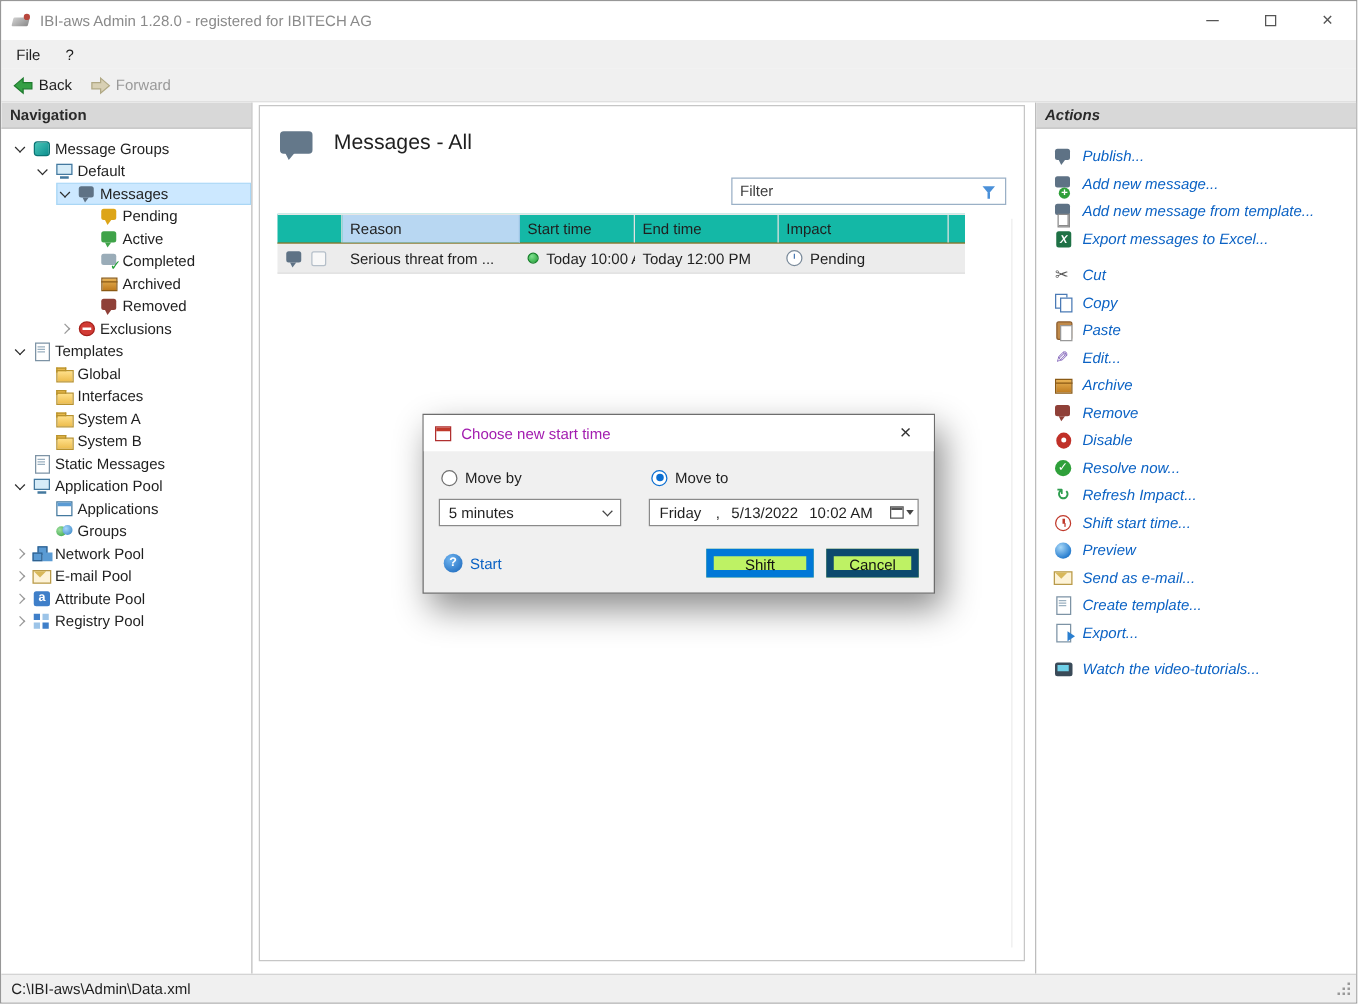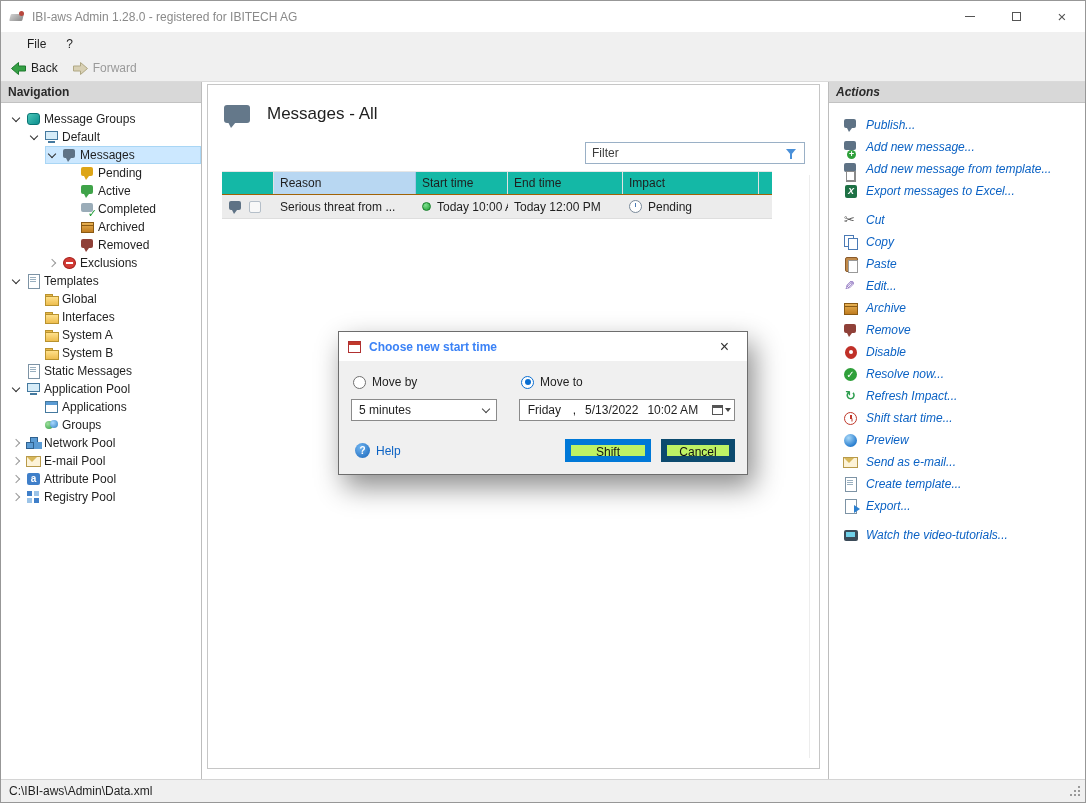--- a/index.html
+++ b/index.html
@@ -13,21 +13,21 @@
   .app-ico::before { content:""; position:absolute; left:0; top:4px; width:13px; height:7px; background:linear-gradient(135deg,#cfcfcf,#8a8a8a); transform:skewX(-14deg); border-radius:1px; }
   .app-ico::after { content:""; position:absolute; right:1px; top:1px; width:5px; height:5px; background:#b8473d; border-radius:50%; }
   .title-text { color:#8a8a8a; font-size:12px; white-space:nowrap; }
   .win-controls { margin-left:auto; display:flex; height:100%; }
   .wbtn { width:46px; height:100%; display:flex; align-items:center; justify-content:center; }
   .g-min { width:10px; height:1px; background:#555; }
   .g-max { width:9px; height:9px; border:1px solid #555; }
   .g-close { font-size:15px; color:#555; line-height:1; }
 
   
-  .menubar { height:23px; background:#f0f0f0; display:flex; align-items:center; padding-left:16px; flex:none; }
+  .menubar { height:23px; background:#f0f0f0; display:flex; align-items:center; padding-left:2px; flex:none; }
   .menu-item { padding:3px 10px; }
   .toolbar { height:27px; background:#f0f0f0; border-bottom:1px solid #dadada; display:flex; align-items:center; padding-left:5px; gap:2px; flex:none; }
   .tool-btn { display:flex; align-items:center; gap:4px; padding:2px 8px 2px 4px; }
   .tool-btn.disabled span { color:#9a9a9a; }
 
   
   .content { flex:1; display:flex; min-height:0; background:#fff; }
   .panel-header { height:21px; background:#d8d8d8; border-bottom:1px solid #c2c2c2; padding:3px 7px; font-weight:700; color:#2a2a2a; flex:none; }
   .nav-panel { width:201px; border-right:1px solid #bdbdbd; display:flex; flex-direction:column; background:#fff; flex:none; }
   .actions-panel { width:257px; border-left:1px solid #bdbdbd; background:#fff; flex:none; display:flex; flex-direction:column;font-style:italic; }
@@ -132,21 +132,21 @@
   .grip { position:relative; width:16px; height:16px; }
   .grip::before { content:""; position:absolute; right:3px; bottom:3px; width:2px; height:2px; background:#999;
     box-shadow:-4px 0 0 #999, -8px 0 0 #999, 0 -4px 0 #999, -4px -4px 0 #999, 0 -8px 0 #999; }
 
   
   .dialog { position:absolute; left:337px; top:330px; width:410px; background:#f0f0f0; border:1px solid #6d6d6d; box-shadow:6px 12px 26px rgba(0,0,0,.45); z-index:10; }
   .dlg-titlebar { height:29px; background:#fff; display:flex; align-items:center; gap:7px; padding-left:8px; position:relative; }
   .dlg-ico { width:15px; height:14px; position:relative; flex:none; }
   .dlg-ico::before { content:""; position:absolute; inset:1px; background:#fff; border:1px solid #b03030; }
   .dlg-ico::after { content:""; position:absolute; left:2px; right:2px; top:2px; height:3px; background:#c0392b; }
-  .dlg-title-text { font-size:12px; color:#3b82f6;font-weight:bold; }
+  .dlg-title-text { font-size:12px; color:#a21caf; }
   .dlg-close { position:absolute; right:0; top:0; width:45px; height:29px; display:flex; align-items:center; justify-content:center; font-size:16px; color:#333; }
   .dlg-body { padding:12px 12px 12px; }
   .radio-row { display:flex; align-items:center; margin:2px 0 10px 2px; }
   .radio-group { display:flex; align-items:center; gap:6px; }
   .rg1 { width:168px; }
   .radio { width:13px; height:13px; border-radius:50%; border:1px solid #707070; background:#fff; position:relative; display:inline-block; flex:none; }
   .radio.checked { border-color:#0a6ed1; }
   .radio.checked::after { content:""; position:absolute; inset:2.5px; border-radius:50%; background:#0a6ed1; }
   .ctrl-row { display:flex; align-items:center; }
   .combo { width:148px; height:22px; background:#fff; border:1px solid #8a8a8a; display:flex; align-items:center; justify-content:space-between; padding:0 7px; }
@@ -525,21 +525,21 @@
           <span>10:02 AM</span>
           <span class="cal-btn">
             <span class="mini-cal"></span>
             <span class="tri"></span>
           </span>
         </div>
       </div>
       <div class="dlg-footer">
         <div class="help">
           <span class="help-ico">?</span>
-          <span>Help</span>
+          <span>Start</span>
         </div>
         <div class="dlg-buttons">
           <button class="btn primary">Shift</button>
           <button class="btn">Cancel</button>
         </div>
       </div>
     </div>
   </div>
 
 </div>

